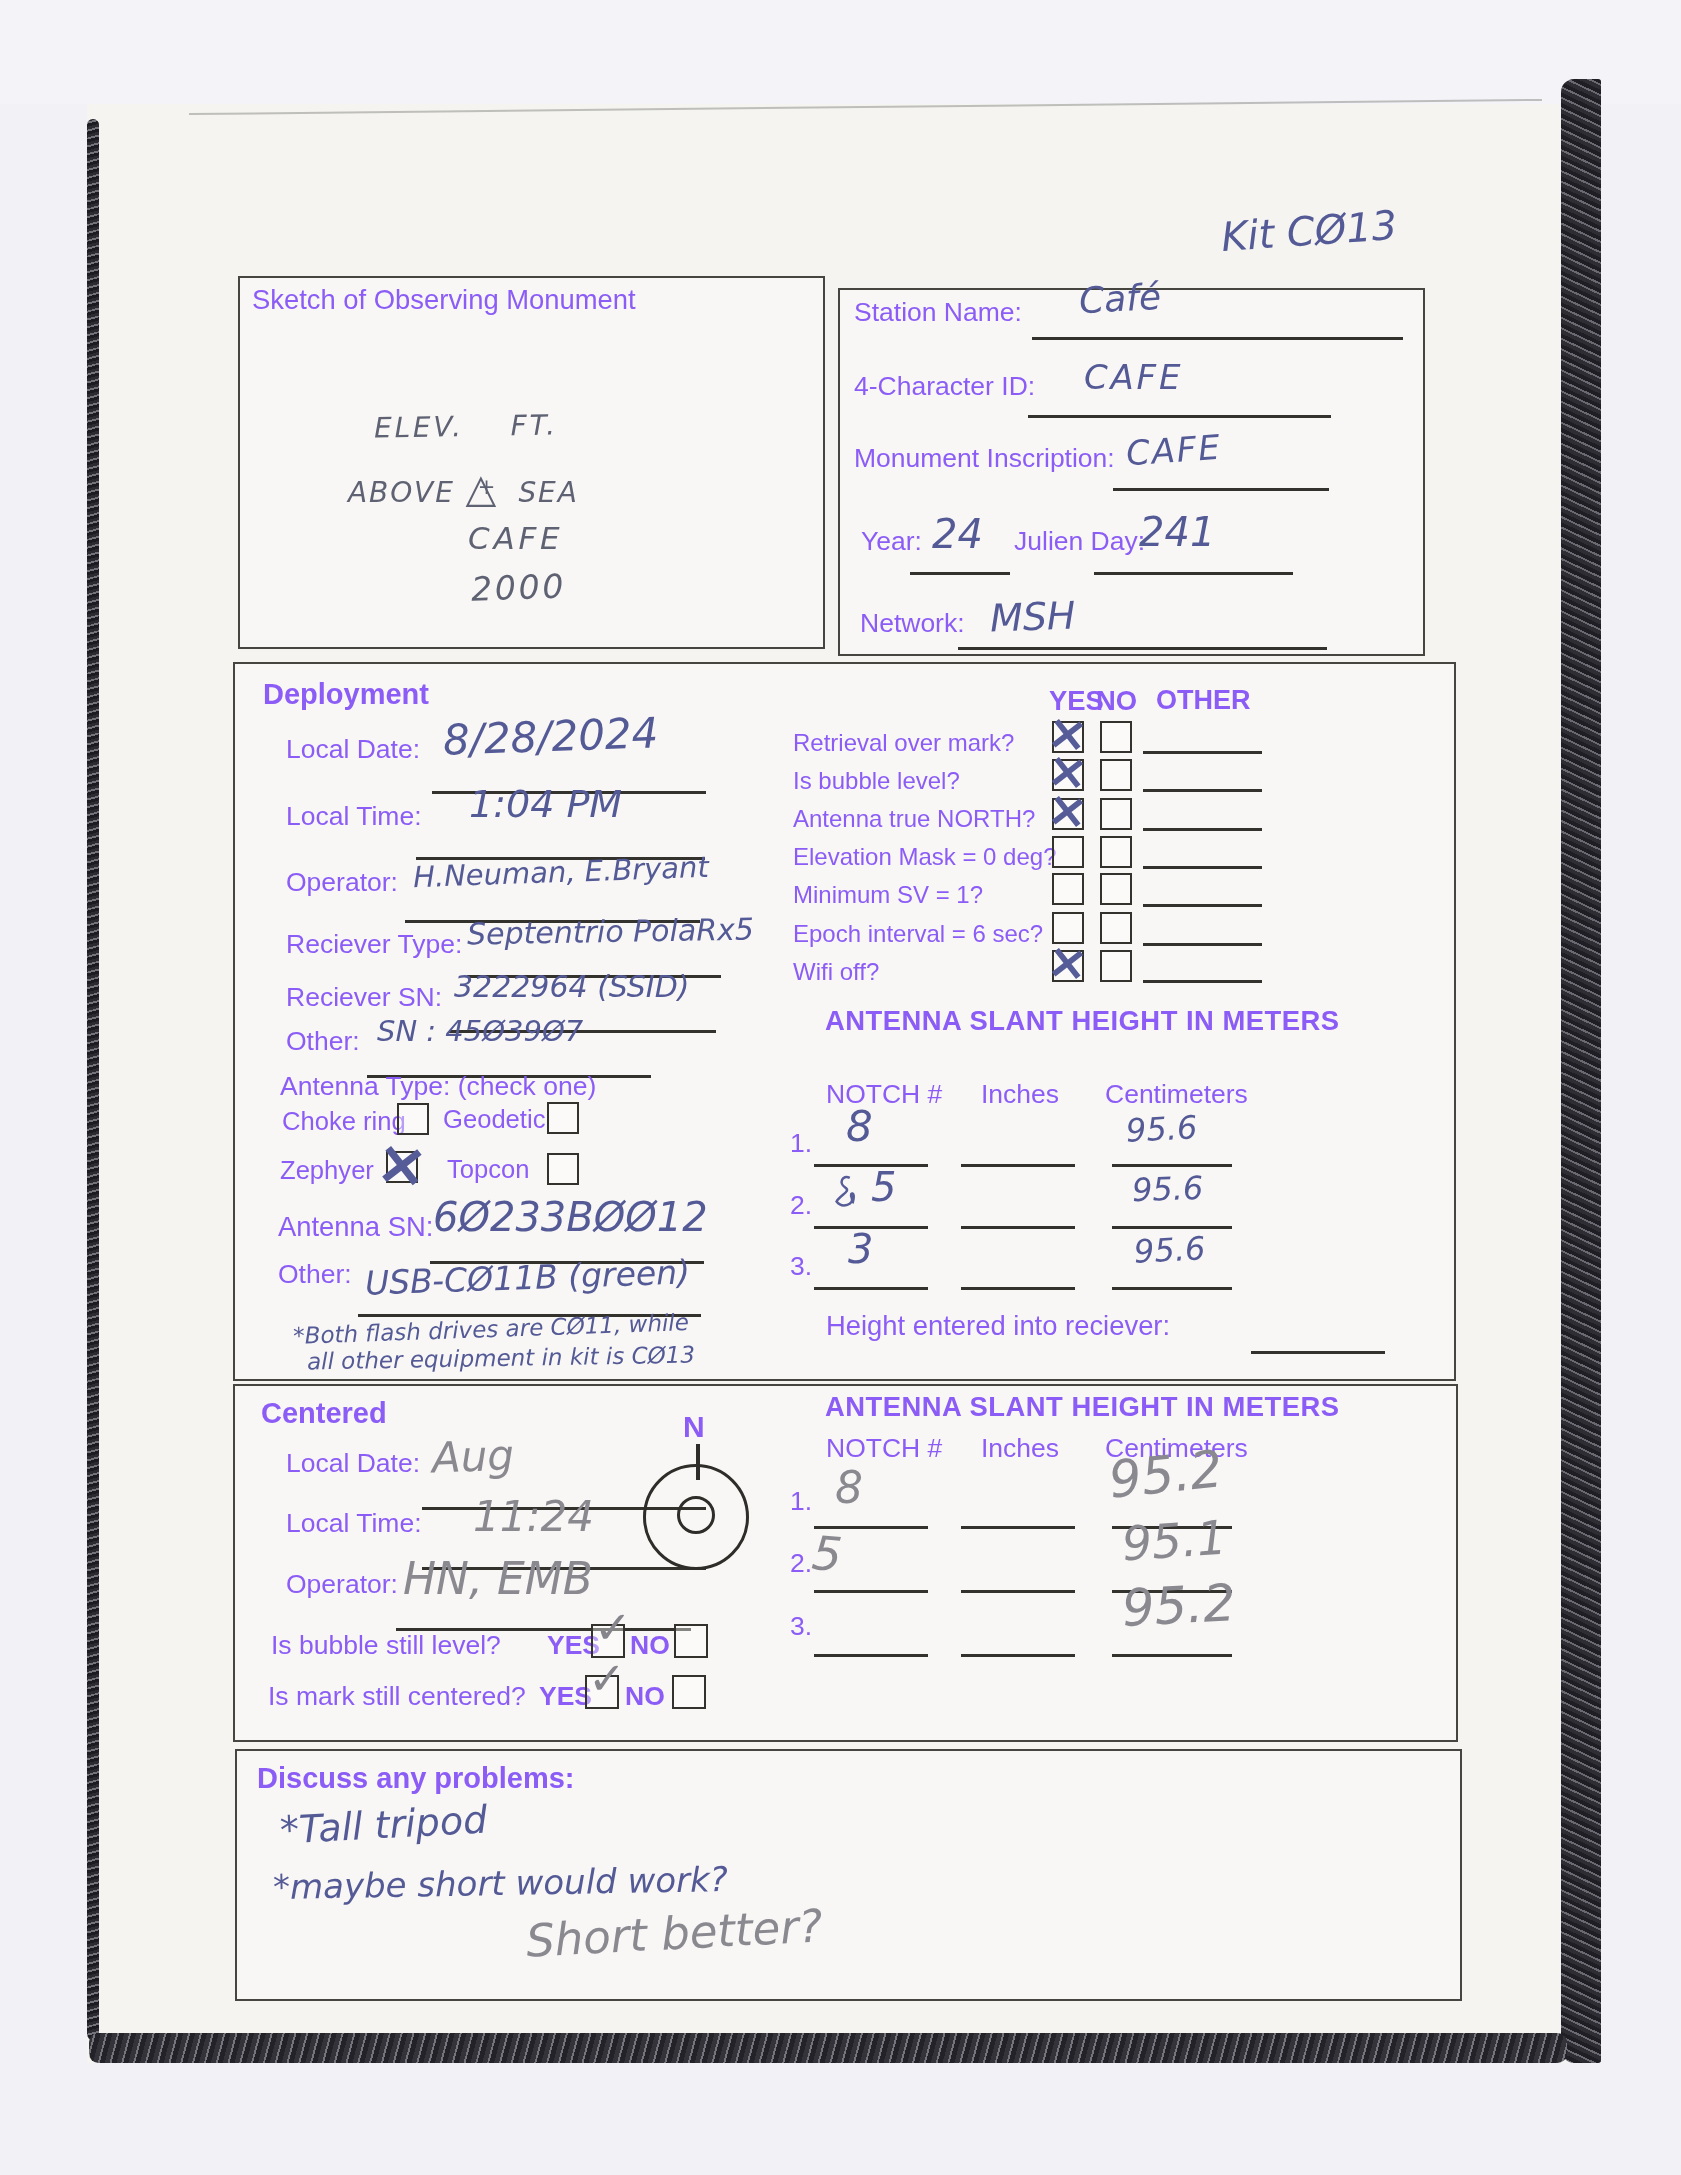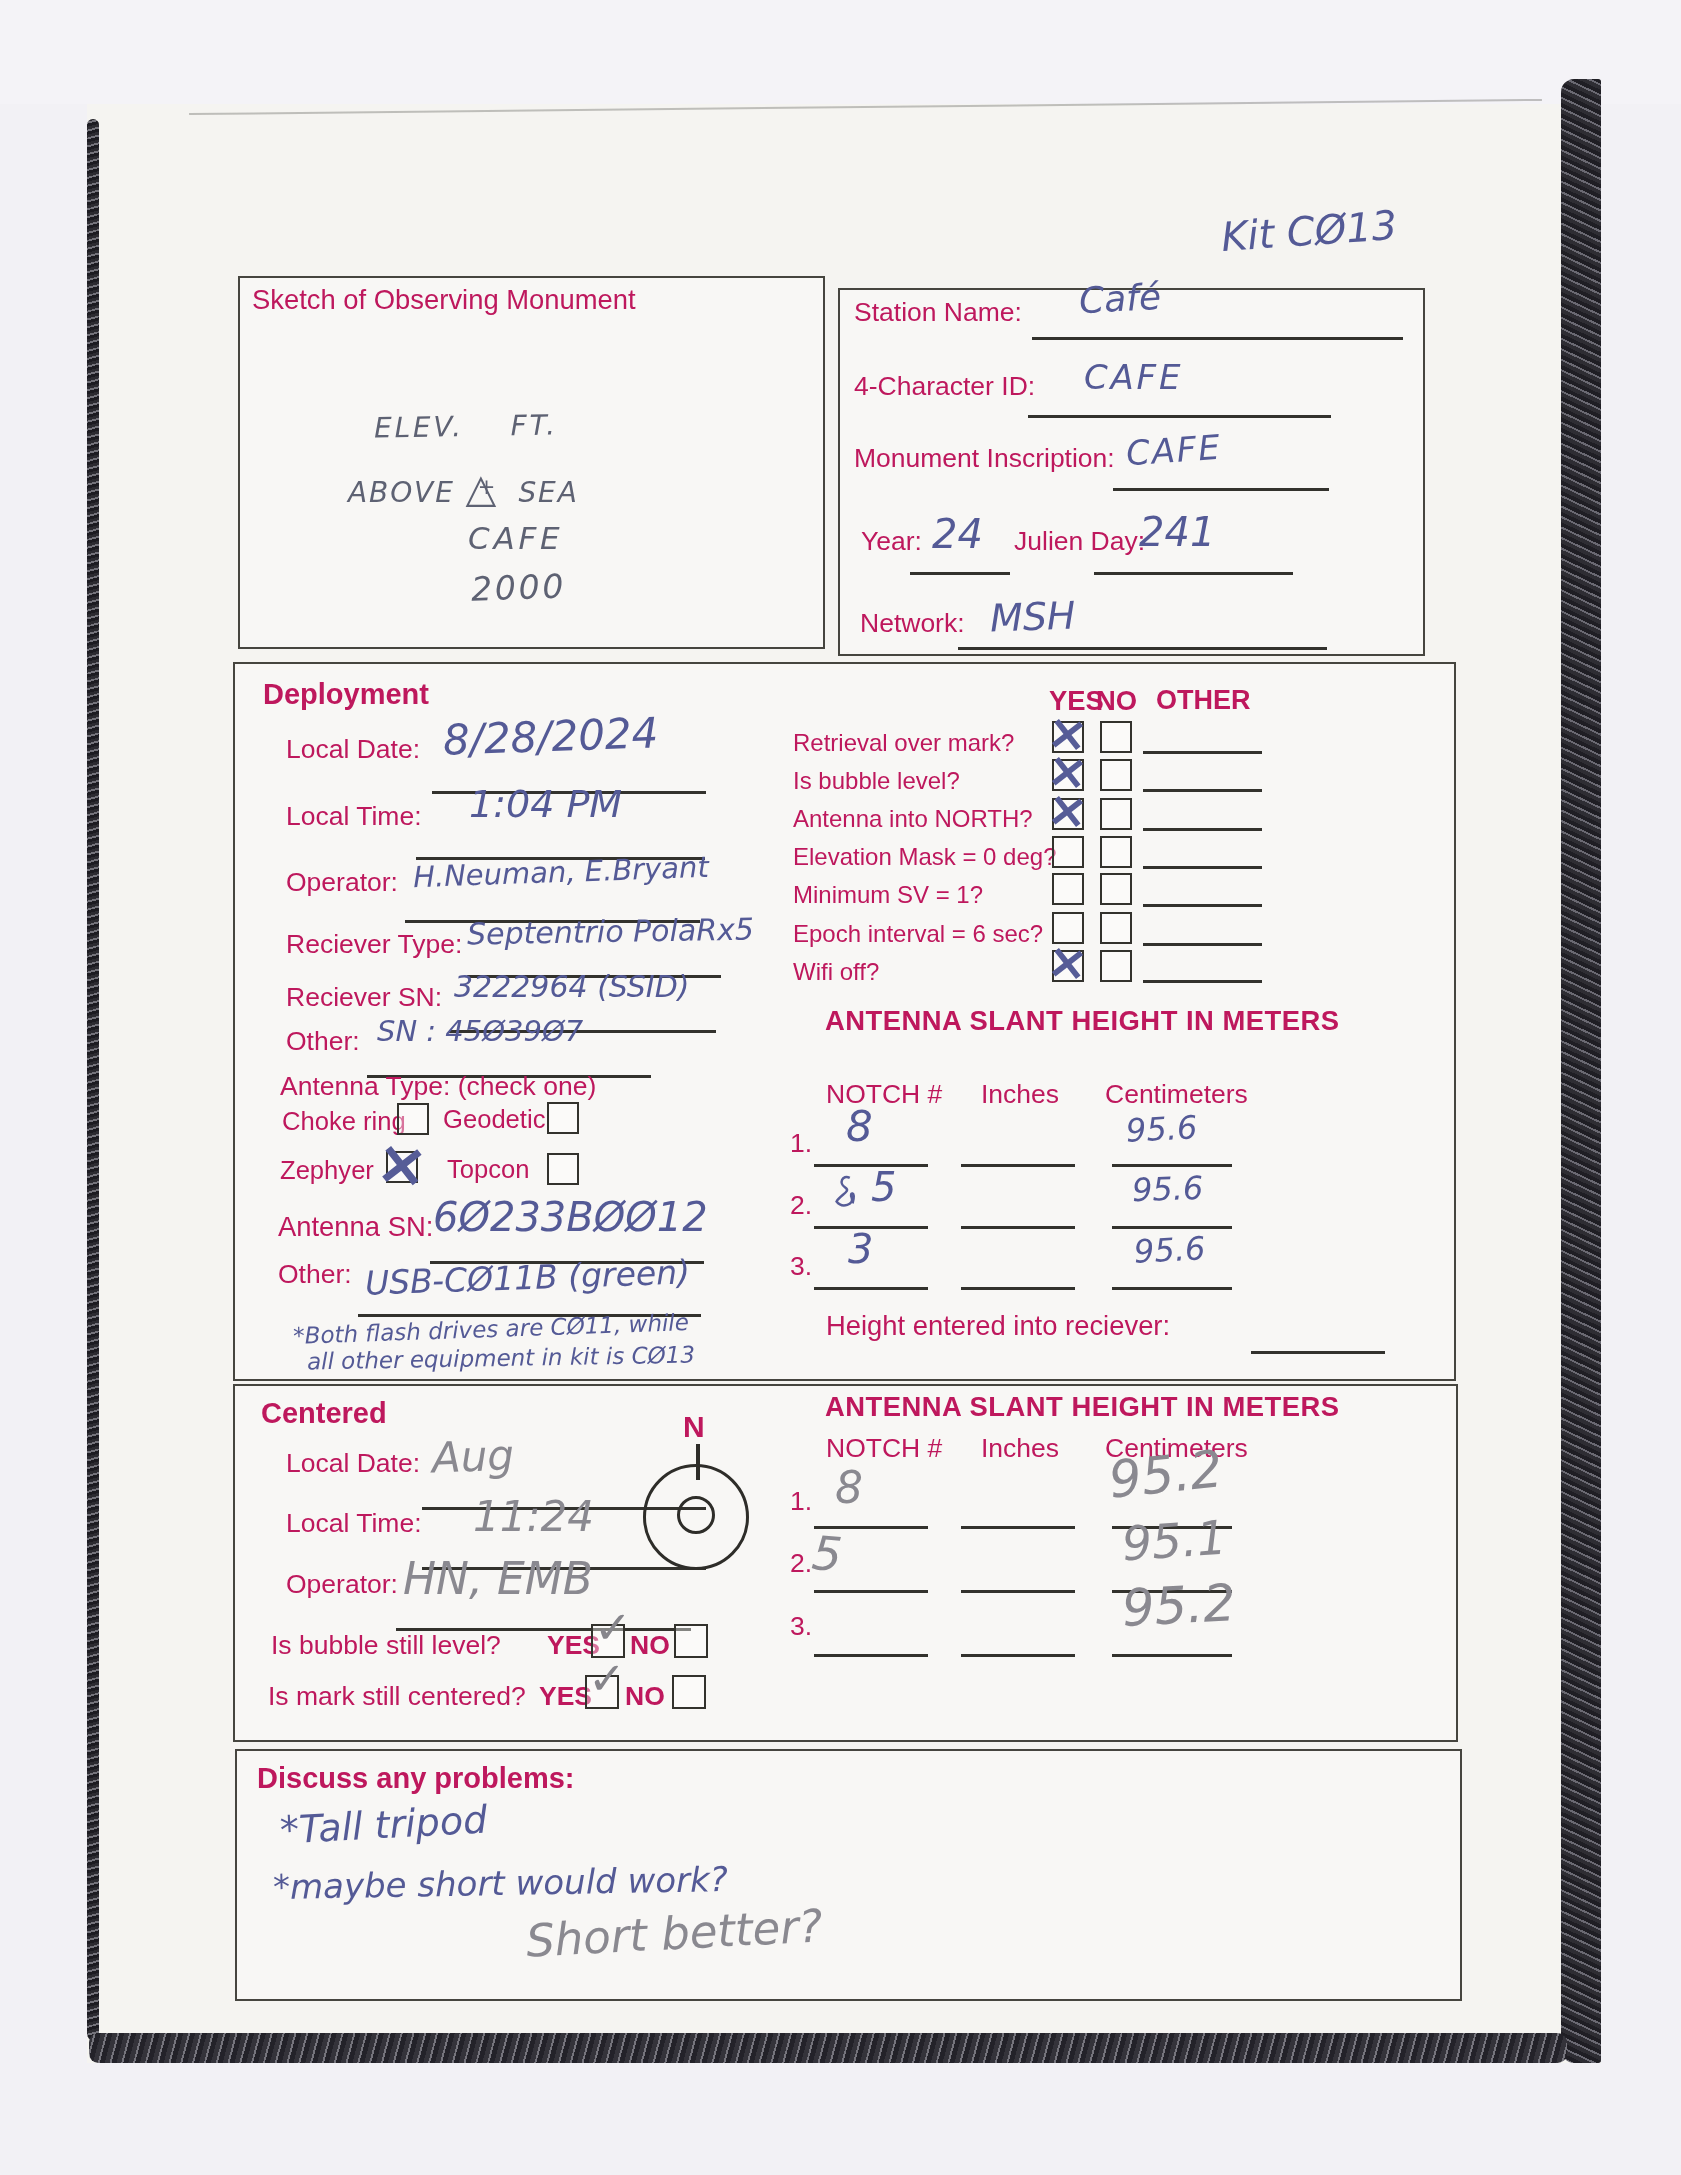--- a/index.html
+++ b/index.html
@@ -14,21 +14,21 @@
   .edge-right{position:absolute;left:1561px;top:79px;width:40px;height:1984px;
     background:repeating-linear-gradient(25deg,#2e2d33 0 3.8px,#6a6972 3.8px 5.7px,#1f1e24 5.7px 9.5px);
     border-radius:13.2px 2.8px 2.8px 13.2px;transform:skewY(0.2deg);}
   .edge-bottom{position:absolute;left:89px;top:2033px;width:1478px;height:30px;
     background:repeating-linear-gradient(105deg,#34333a 0 4.7px,#75747c 4.7px 6.6px,#232229 6.6px 11.4px);
     border-radius:9.5px;}
   .edge-top-line{position:absolute;left:189px;top:106px;width:1353px;height:1.9px;
     background:rgba(90,88,84,0.35);transform:rotate(-0.6deg);}
   
   .bx{position:absolute;border:2.8px solid #46453f;background:rgba(255,255,255,0.30);}
-  .lab{position:absolute;color:#be185d;font-size:26.5px;white-space:nowrap;}
+  .lab{position:absolute;color:#8b5cf6;font-size:26.5px;white-space:nowrap;}
   .b{font-weight:bold;}
   .q{font-size:24px;}
   .small{font-size:23px;}
   .ln{position:absolute;height:2.8px;background:#33322d;}
   .cb{position:absolute;width:28px;height:28px;border:2.8px solid #33322d;background:rgba(255,255,255,0.4);}
   .cb .xmark{position:absolute;left:-6.6px;top:-14px;font-size:49px;line-height:1;font-weight:bold;
     font-family:"DejaVu Sans",sans-serif;color:#565c97;transform:rotate(7deg);}
   .cb .xmark.big{font-size:62px;left:-12.3px;top:-20px;}
   .cb .check{position:absolute;left:0.9px;top:-21px;font-size:45px;line-height:1;
     font-family:"DejaVu Sans",sans-serif;color:#86858b;font-weight:bold;}
@@ -164,21 +164,21 @@
 
   <div class="lab q" style="left:793px;top:767px;">Is bubble level?</div>
   <div class="cb" style="left:1052px;top:759px;">
       <span class="xmark">×</span>
     </div>
   <div class="cb" style="left:1100px;top:759px;">
       <span class="xmark"></span>
     </div>
   <div class="ln" style="left:1143px;top:789px;width:119px;"></div>
 
-  <div class="lab q" style="left:793px;top:805px;">Antenna into NORTH?</div>
+  <div class="lab q" style="left:793px;top:805px;">Antenna true NORTH?</div>
   <div class="cb" style="left:1052px;top:798px;">
       <span class="xmark">×</span>
     </div>
   <div class="cb" style="left:1100px;top:798px;">
       <span class="xmark"></span>
     </div>
   <div class="ln" style="left:1143px;top:828px;width:119px;"></div>
 
   <div class="lab q" style="left:793px;top:843px;">Elevation Mask = 0 deg?</div>
   <div class="cb" style="left:1052px;top:836px;">

